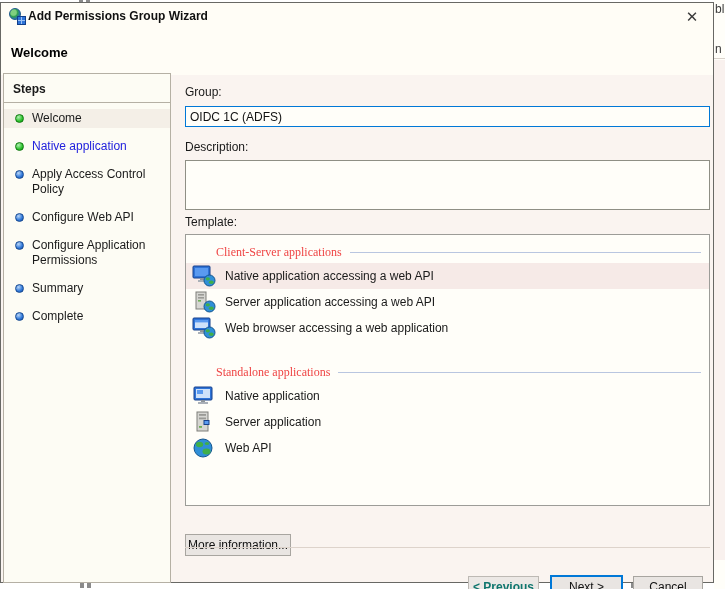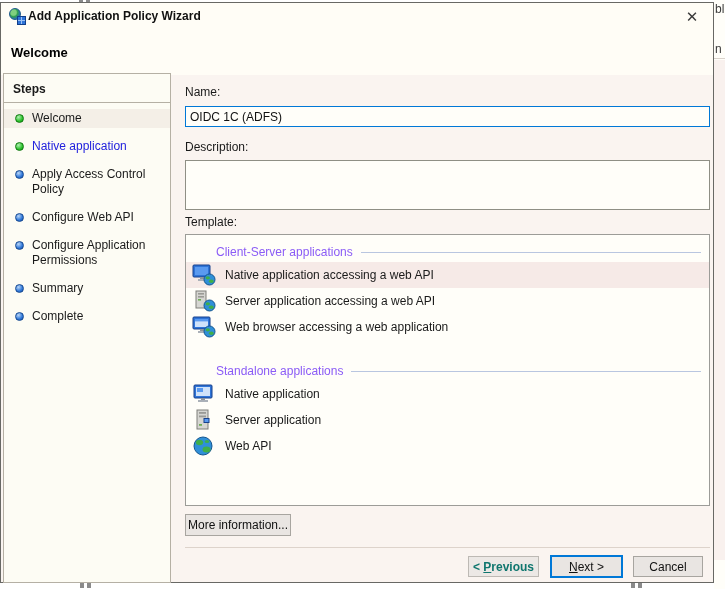--- a/index.html
+++ b/index.html
@@ -42,31 +42,31 @@
 
   
   .field-label { position:absolute; left:184px; font-size:12px; }
   .name-input { position:absolute; left:184px; top:103px; width:525px; height:21px; background:#fffef9;
      border:1px solid #0078d7; font-family:"Liberation Sans",sans-serif; font-size:12px; padding:0 4px; color:#111; outline:none; }
   .desc-area { position:absolute; left:184px; top:157px; width:525px; height:50px; background:#fffef9;
      border:1px solid #8f8f85; font-family:"Liberation Sans",sans-serif; font-size:12px; padding:2px 4px; resize:none; outline:none; }
 
   
   .template-box { position:absolute; left:184px; top:231px; width:525px; height:272px; background:#fffef9; border:1px solid #9c9c98; overflow:hidden; }
-  .tpl-heading { display:flex; align-items:center; gap:8px; margin:10px 8px 3px 30px; color:#8b5cf6; font-size:12px; }
+  .tpl-heading { display:flex; align-items:center; gap:8px; margin:10px 8px 3px 30px; color:#ef4444; font-size:12px;font-family:Liberation Serif, serif; }
   .tpl-heading .rule { flex:1; height:1px; background:#b9c6e0; }
   .tpl-heading.second { margin-top:24px; }
   .tpl-row { display:flex; align-items:center; gap:9px; height:26px; padding-left:6px; cursor:default; }
   .tpl-row.selected { background:#f6eae7; }
   .tpl-row .label { font-size:12px; }
   .tpl-icon { width:24px; height:22px; position:relative; flex:0 0 24px; }
 
   
   .btn { position:absolute; background:#e9e5e2; border:1px solid #a8a5a0; font-family:"Liberation Sans",sans-serif;
-     font-size:12px; color:#111; text-align:center; cursor:pointer; }
+     font-size:12px; color:#111; text-align:center; cursor:pointer;margin-top:20px; }
   .btn:disabled { color:#0f766e; background:#ece8e5; border-color:#bdb9b4; cursor:default;font-weight:bold; }
   .more-info { left:184px; top:511px; width:106px; height:22px; }
   .prev-btn { left:467px; top:553px; width:71px; height:21px; }
   .next-btn { left:549px; top:552px; width:73px; height:23px; border:2px solid #0078d7; background:#e9e5e2; }
   .cancel-btn { left:632px; top:553px; width:70px; height:21px; }
   .separator { position:absolute; left:184px; top:544px; width:525px; height:1px; background:#ddd3cb; }
   .u { text-decoration:underline; }
 </style>
 </head>
 <body>
@@ -87,21 +87,21 @@
   <div class="artifact" style="left:631px; top:583px;"></div>
   <div class="artifact" style="left:638px; top:583px;"></div>
 
   <div class="dialog">
 
     <div class="titlebar">
       <div class="app-icon">
         <span class="globe"></span>
         <span class="grid"></span>
       </div>
-      <span class="title-text">Add Application Policy Wizard</span>
+      <span class="title-text">Add Permissions Group Wizard</span>
       <div class="close-btn">✕</div>
     </div>
 
     <div class="header-band">
       <div class="page-heading">Welcome</div>
     </div>
 
     <div class="sidebar">
       <div class="steps-title">Steps</div>
       <div class="steps-list">
@@ -129,21 +129,21 @@
           <span class="step-bullet bullet-blue"></span>
           <span class="step-label">Summary</span>
         </div>
         <div class="step-row">
           <span class="step-bullet bullet-blue"></span>
           <span class="step-label">Complete</span>
         </div>
       </div>
     </div>
 
-    <div class="field-label" style="top:82px;">Name:</div>
+    <div class="field-label" style="top:82px;">Group:</div>
     <input class="name-input" type="text" value="OIDC 1C (ADFS)" style="">
 
     <div class="field-label" style="top:137px;">Description:</div>
     <textarea class="desc-area" style=""></textarea>
 
     <div class="field-label" style="top:212px;">Template:</div>
 
     <div class="template-box">
 
       <div class="tpl-heading">

